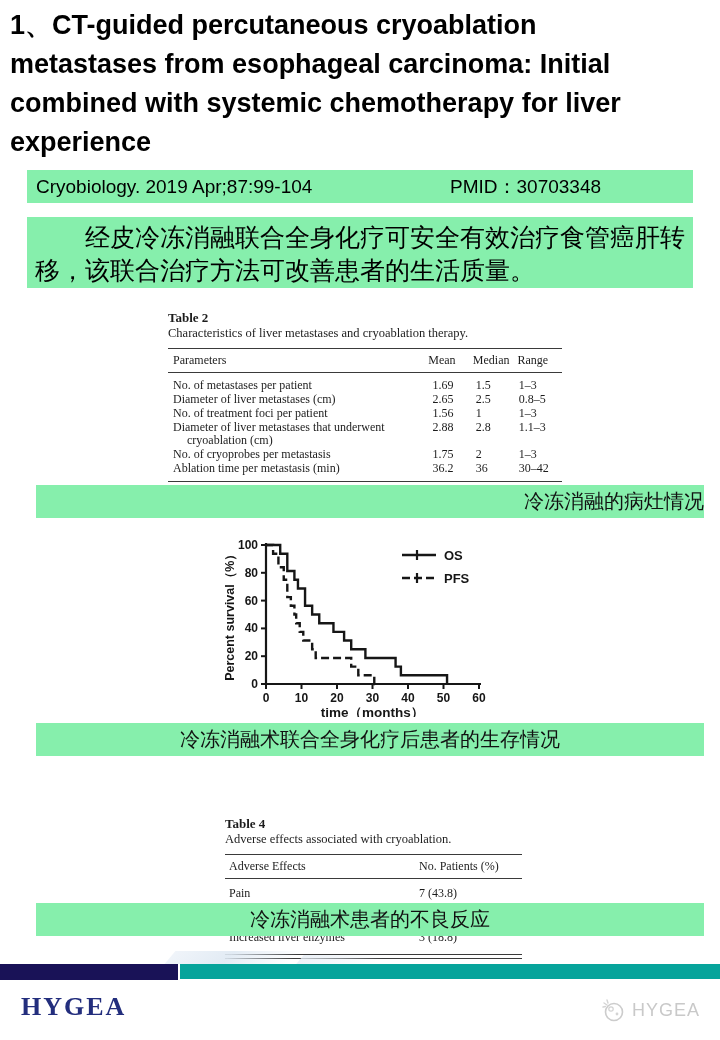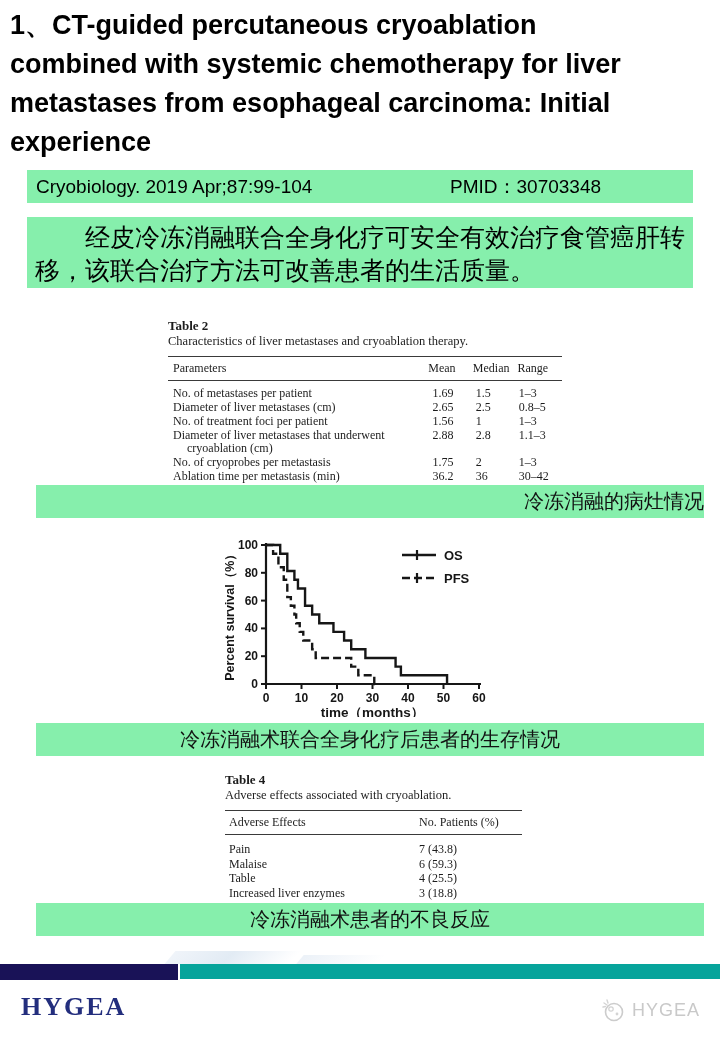--- a/index.html
+++ b/index.html
@@ -18,22 +18,22 @@
   .summary-bar{left:27px;top:217px;width:666px;height:71px;}
   .summary-bar p{margin:0;padding:4px 8px 0 8px;font-size:25px;line-height:33px;text-indent:2em;
                  font-family:"Liberation Sans",sans-serif;}
 
   .caption-bar{left:36px;width:668px;height:33px;text-align:center;
                font-size:20px;line-height:33px;color:#111;}
   .cap1{top:485px;text-align:right;} .cap2{top:723px;} .cap3{top:903px;}
 
   
   .jtable{position:absolute;font-family:"Liberation Serif",serif;color:#1c1c1c;}
-  .t2{left:168px;top:310px;width:394px;margin-top:8px;}
-  .t4{left:225px;top:772px;width:297px;}
+  .t2{left:168px;top:310px;width:394px;}
+  .t4{left:225px;top:816px;width:297px;}
   .jtable .tlabel{font-weight:bold;font-size:13px;line-height:15px;}
   .jtable .tcaption{font-size:12.5px;line-height:16px;margin-bottom:7px;}
   .rule{border-top:1.4px solid #3a3a3a;height:0;}
   .rule-double{height:3px;border-top:1.2px solid #3a3a3a;border-bottom:1.2px solid #3a3a3a;}
   table.datatable{border-collapse:collapse;width:100%;font-size:12px;line-height:13px;}
   table.datatable th{font-weight:normal;text-align:left;padding:5px 0 5px 0;}
   table.datatable td{padding:0 0 1px 0;vertical-align:top;}
   .t2 td.param, .t2 th.param{width:252px;padding-left:5px;}
   .t2 td.param{padding-left:19px;text-indent:-14px;}
   .t2 th.param{padding-left:5px;}
@@ -62,22 +62,22 @@
              color:#c9c9c9;font-size:18px;letter-spacing:1px;}
   .watermark .wm-text{margin-left:6px;font-family:"Liberation Sans",sans-serif;}
 </style>
 </head>
 <body>
 
 <div class="slide">
 
   <div class="title">
     <div>1、CT-guided percutaneous cryoablation</div>
+    <div>metastases from esophageal carcinoma: Initial</div>
     <div>combined with systemic chemotherapy for liver</div>
-    <div>metastases from esophageal carcinoma: Initial</div>
     <div>experience</div>
   </div>
 
   <div class="bar citation-bar">
     <span class="cit">Cryobiology. 2019 Apr;87:99-104</span>
     <span class="pmid">PMID：30703348</span>
   </div>
 
   <div class="bar summary-bar">
     <p>经皮冷冻消融联合全身化疗可安全有效治疗食管癌肝转移，该联合治疗方法可改善患者的生活质量。</p>

